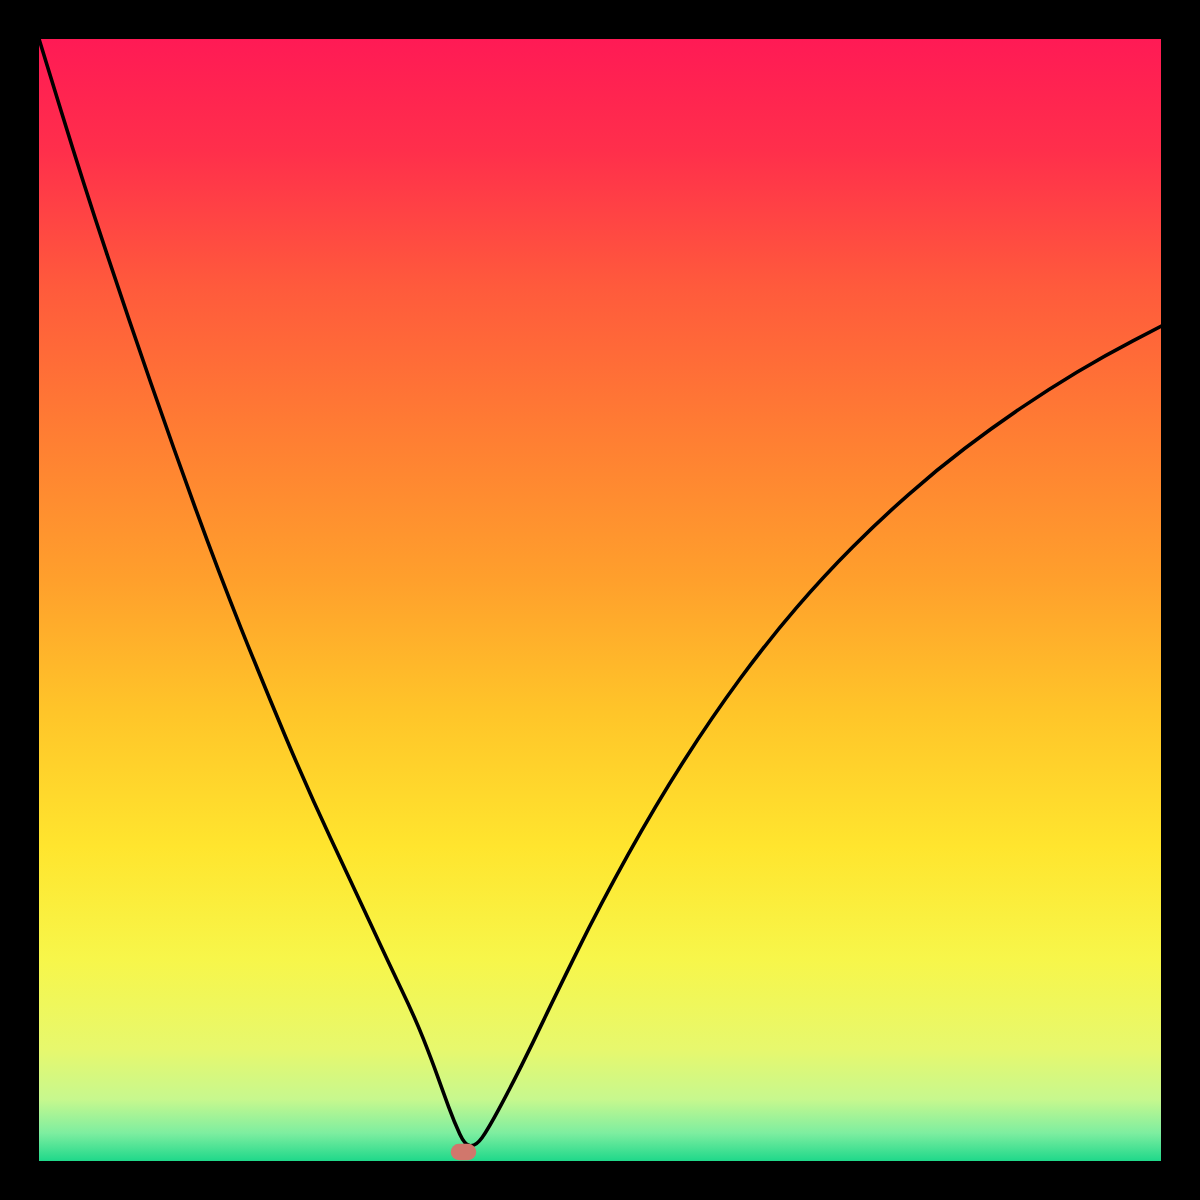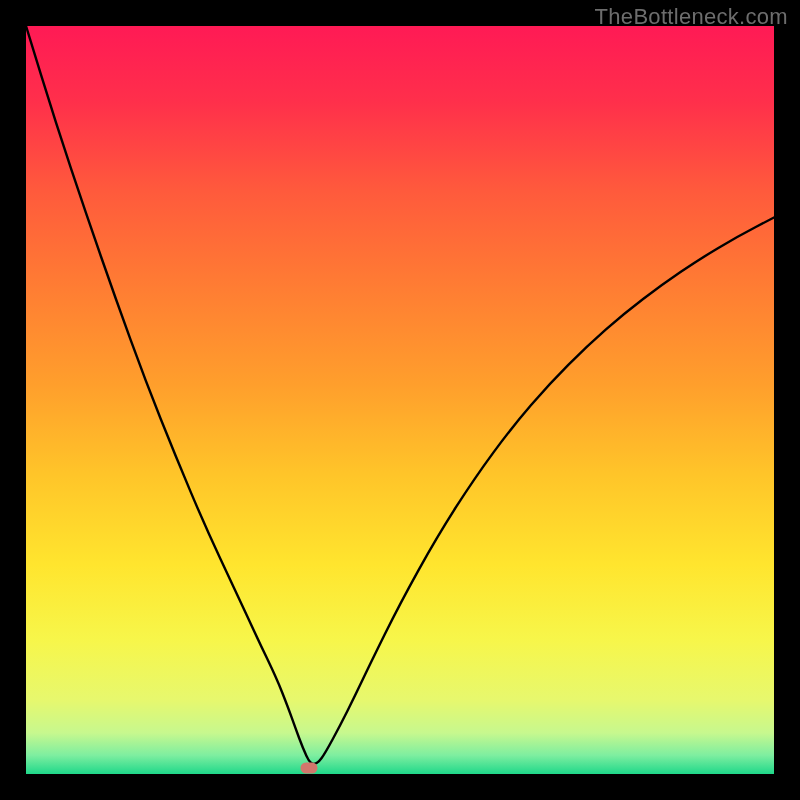--- a/index.html
+++ b/index.html
@@ -44,21 +44,20 @@
     background: #d1776c;
     border-radius: 6px;
     transform: translate(-50%, -50%);
     z-index: 4;
   }
 </style>
 </head>
 <body>
 
 <div class="frame">
-  <div class="watermark">TheBottleneck.com</div>
 
   <div class="plot-wrap">
     <svg id="plot-svg" width="748" height="748" viewBox="0 0 748 748">
       <defs>
         <linearGradient id="bg-grad" x1="0" y1="0" x2="0" y2="1">
             <stop offset="0.00%" stop-color="#ff1a55"></stop>
             <stop offset="10.00%" stop-color="#ff2f4b"></stop>
             <stop offset="22.00%" stop-color="#ff5a3c"></stop>
             <stop offset="35.00%" stop-color="#ff7d33"></stop>
             <stop offset="48.00%" stop-color="#ff9f2c"></stop>

